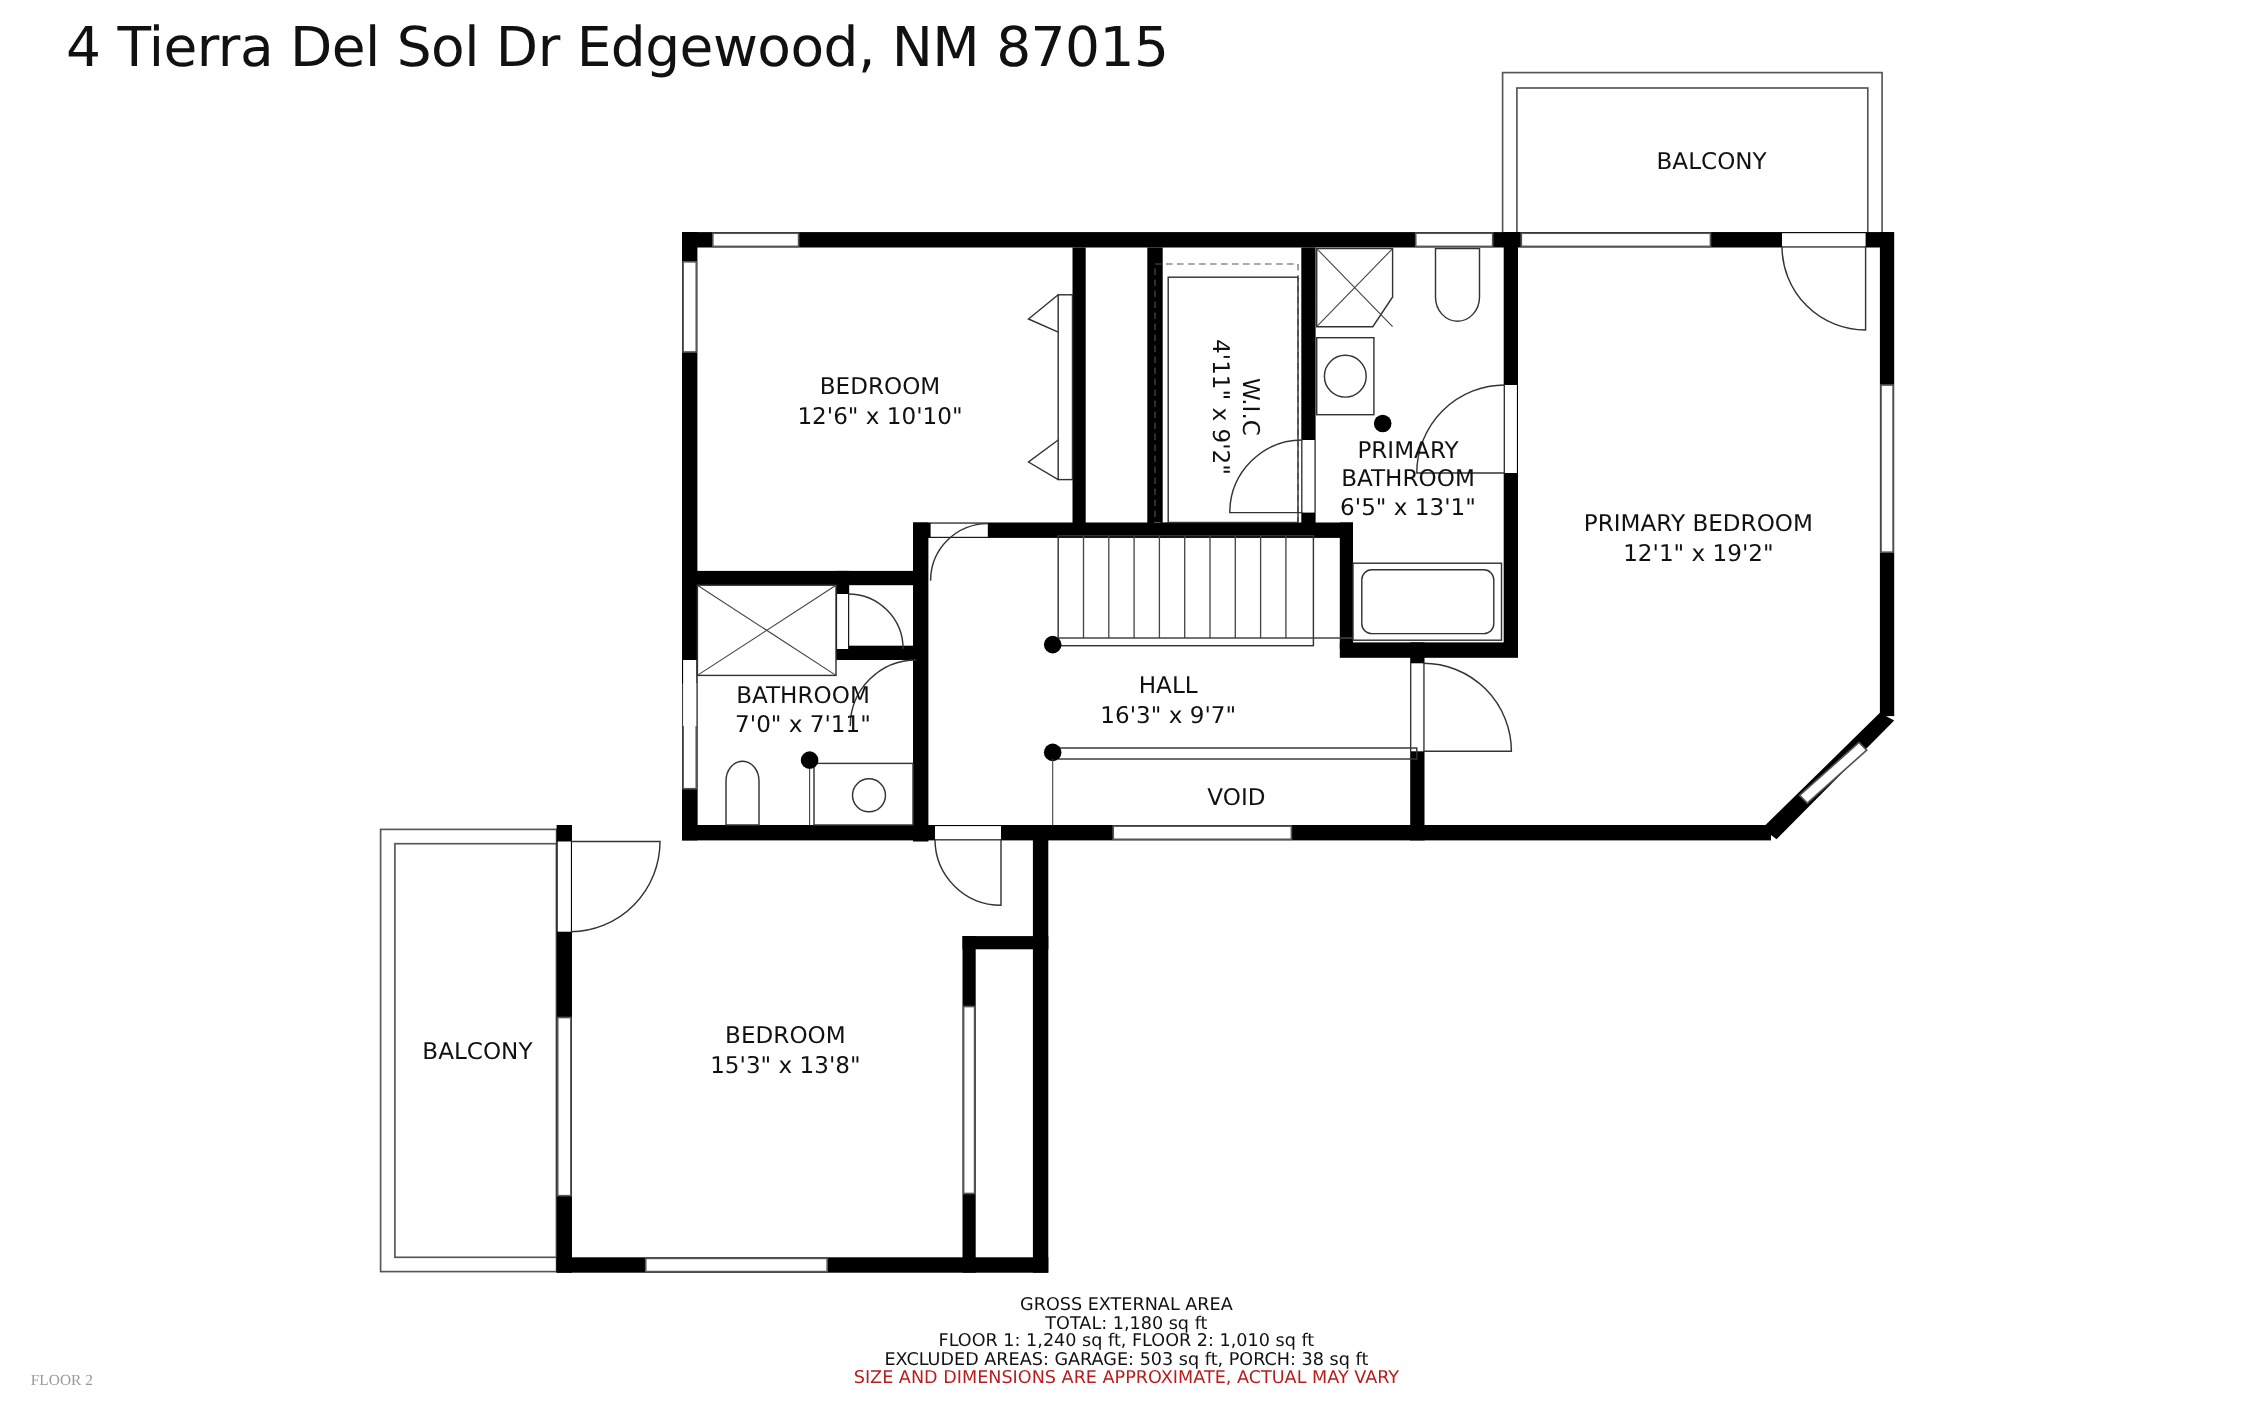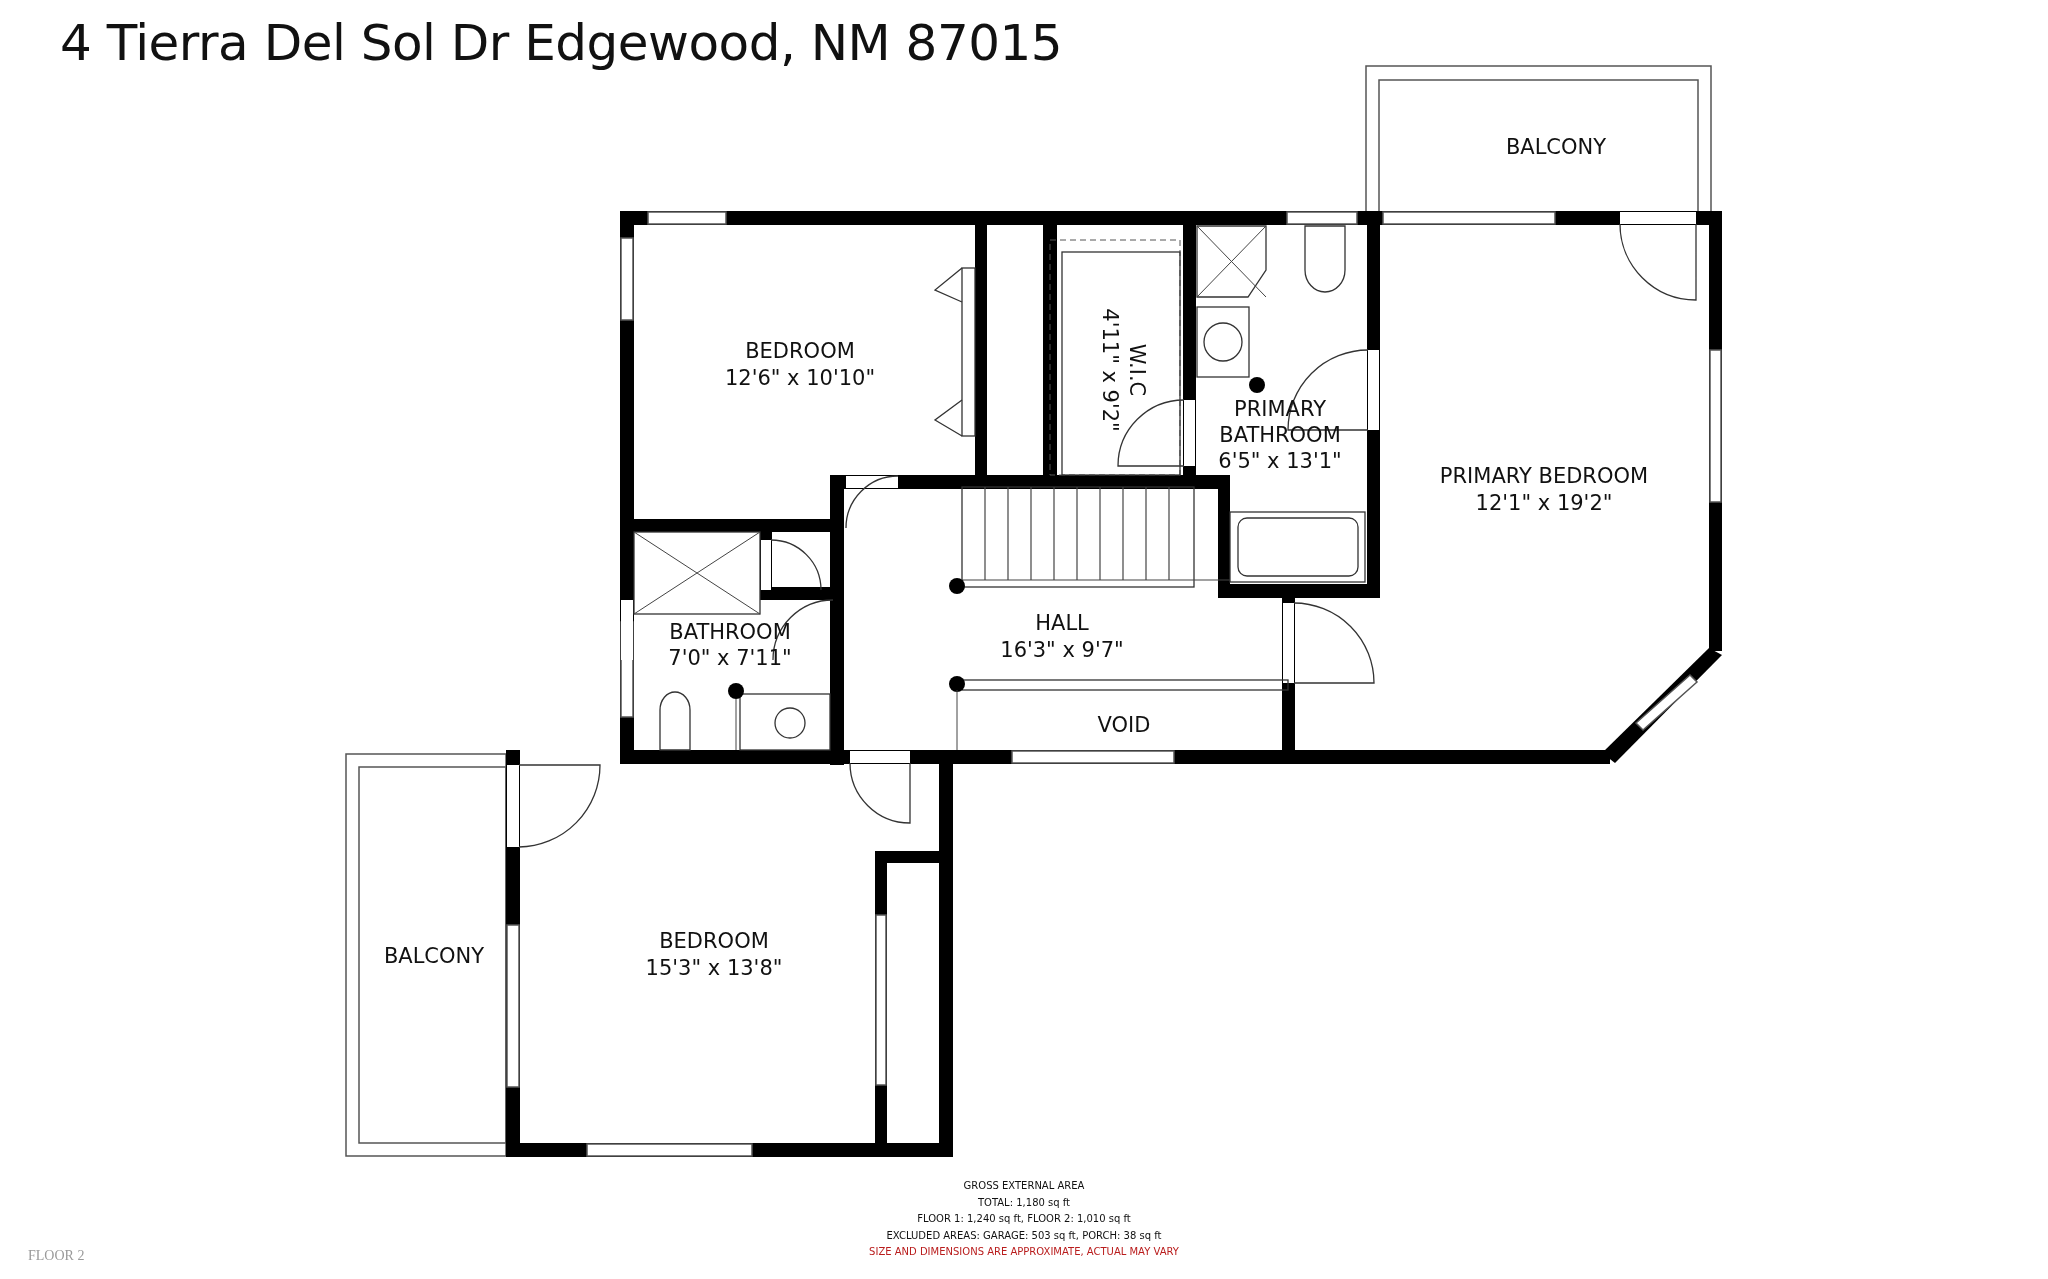--- a/index.html
+++ b/index.html
@@ -4,21 +4,21 @@
 <style>
   html, body { margin: 0; padding: 0; background: #ffffff; }
   body { width: 2048px; height: 1279px; position: relative; overflow: hidden; font-family: "Liberation Sans", sans-serif; }
   .title { position: absolute; left: 50px; top: 14px; font-family: "DejaVu Sans", sans-serif; font-size: 50px; color: #111; letter-spacing: -0.5px; white-space: nowrap; margin-left: 10px; }
   svg.plan { position: absolute; left: 0; top: 0; }
   .wall { fill: #000; }
   .thin { fill: none; stroke: #555; stroke-width: 1.5; }
   .thin2 { fill: none; stroke: #333; stroke-width: 1.3; }
   .win { fill: #fff; stroke: #555; stroke-width: 1.5; }
   .lbl { font-family: "DejaVu Sans", sans-serif; font-size: 21px; fill: #111; text-anchor: middle; }
-  .footer { position: absolute; left: 0; width: 2048px; top: 1178px; text-align: center; font-family: "DejaVu Sans", sans-serif; font-size: 10px; line-height: 16.5px; color: #111; }
+  .footer { position: absolute; left: 0; width: 2048px; top: 1178px; text-align: center; font-family: "DejaVu Sans", sans-serif; font-size: 16px; line-height: 16.5px; color: #111; }
   .footer .muted { color: #b91c1c; }
   .floorlbl { position: absolute; left: 28px; top: 1248px; font-family: Liberation Serif, serif; font-size: 14px; color: #999; }
 </style>
 </head>
 <body>
 
 <div class="title">4 Tierra Del Sol Dr Edgewood, NM 87015</div>
 
 <svg class="plan" width="2048" height="1279" viewBox="0 0 2048 1279">
 

